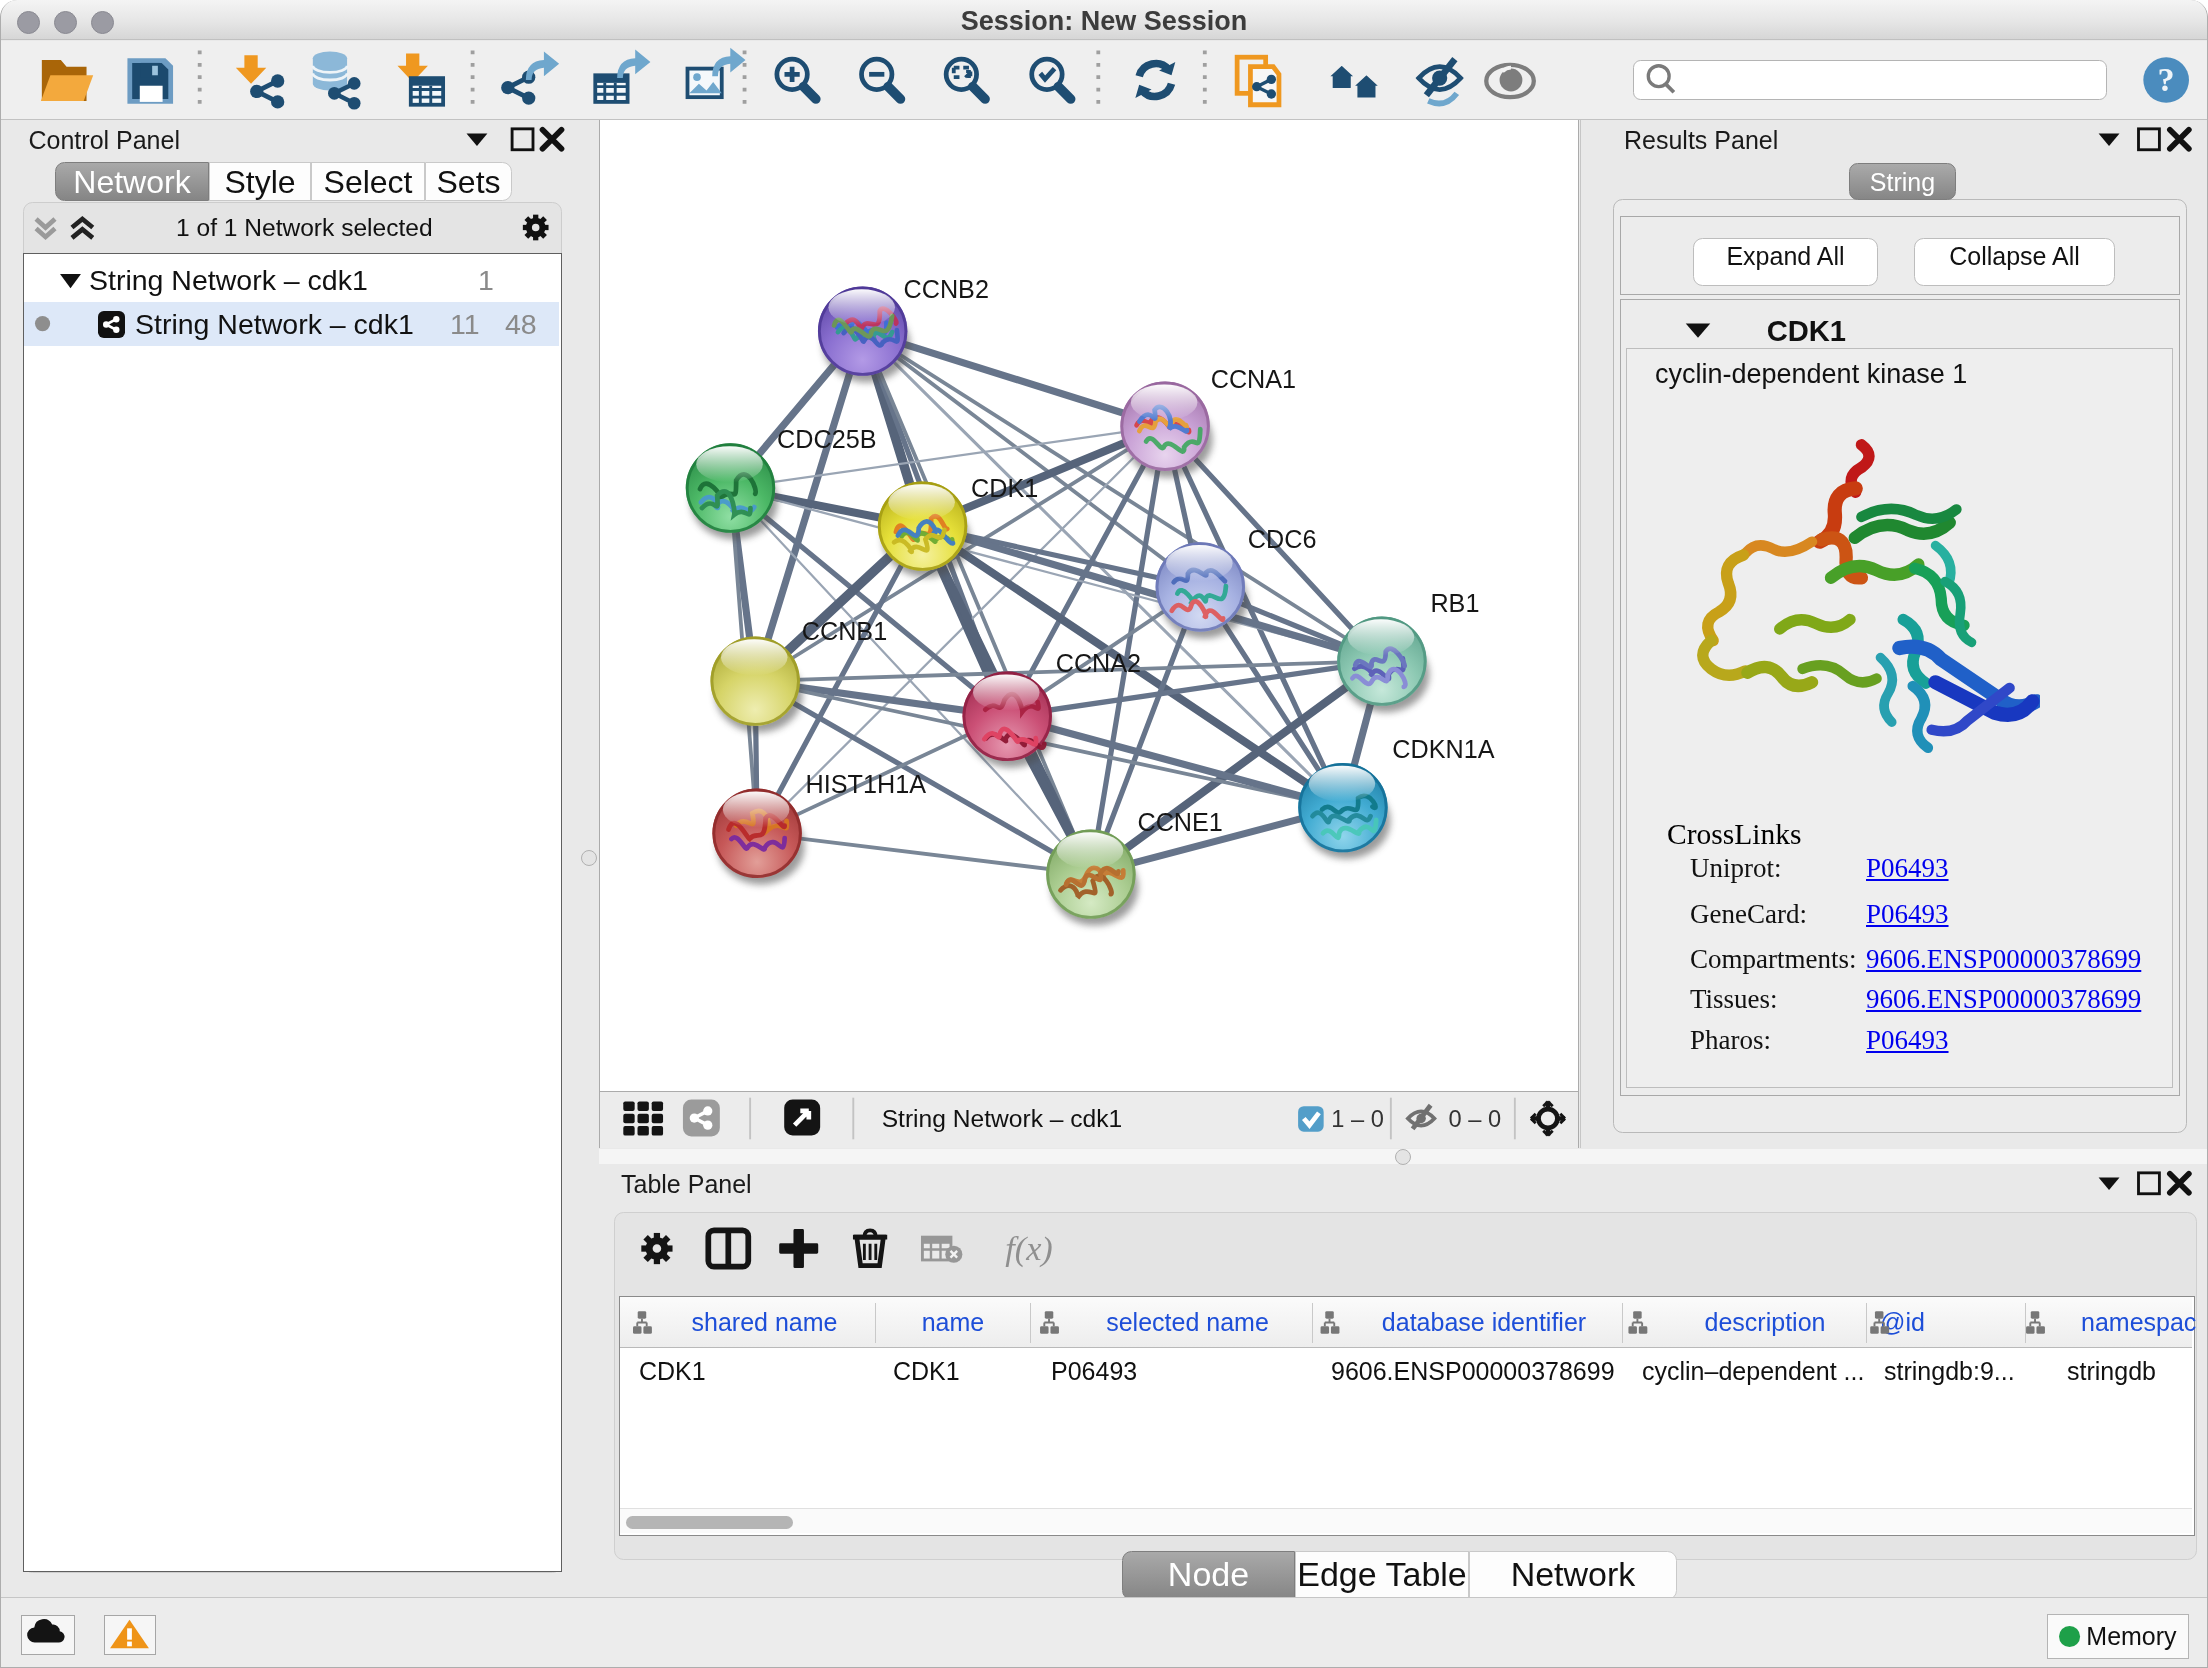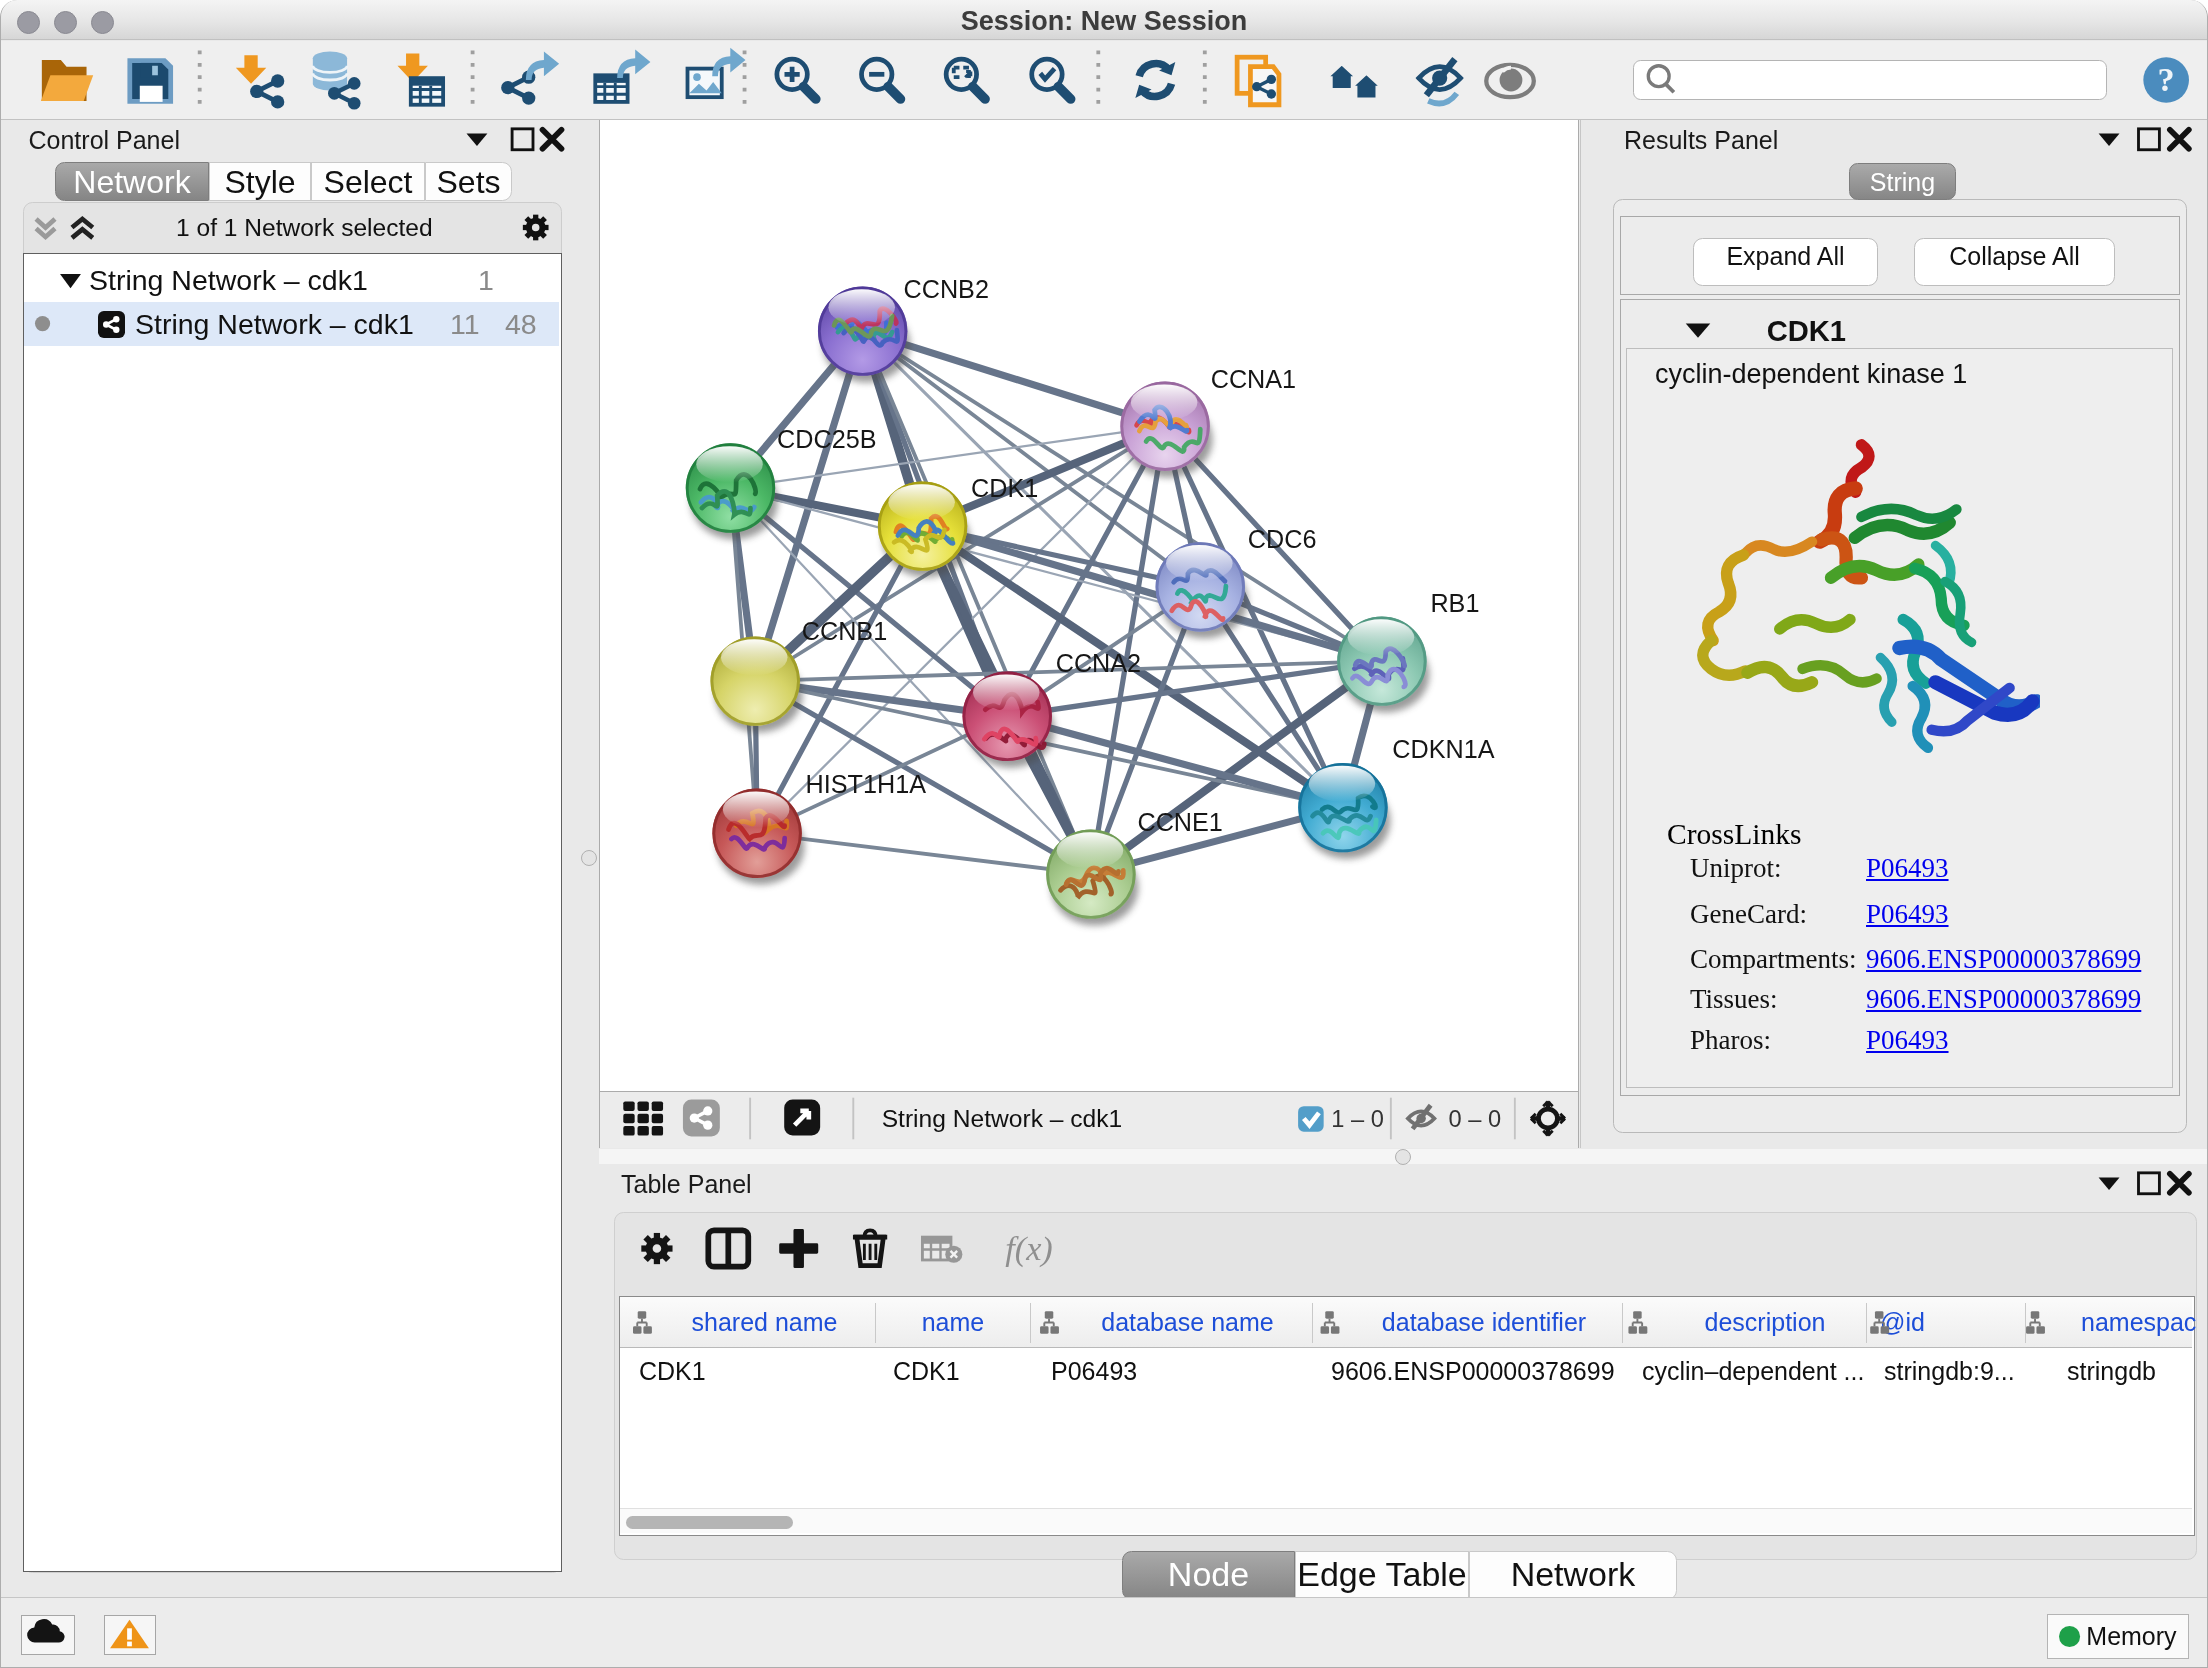--- a/index.html
+++ b/index.html
@@ -696,21 +696,21 @@
 <div id="tbl" class="abs">
   <div id="thead" class="abs"></div>
   <div class="thsep" style="left:255px;"></div>
   <div class="thsep" style="left:410px;"></div>
   <div class="thsep" style="left:692px;"></div>
   <div class="thsep" style="left:1002px;"></div>
   <div class="thsep" style="left:1246px;"></div>
   <div class="thsep" style="left:1405px;"></div>
   <div class="th" style="left:34px;width:221px;">shared name</div>
   <div class="th" style="left:256px;width:154px;">name</div>
-  <div class="th" style="left:443px;width:249px;">database name</div>
+  <div class="th" style="left:443px;width:249px;">selected name</div>
   <div class="th" style="left:725px;width:278px;">database identifier</div>
   <div class="th" style="left:1035px;width:220px;">description</div>
   <div class="th" style="left:1216px;width:133px;">@id</div>
   <div class="th" style="left:1461px;width:115px;text-align:left;">namespac</div>
   <svg class="abs" style="left:0;top:0;" width="1522" height="51" viewBox="0 0 1600 54">
   <g fill="#777">
           <g transform="translate(22,27)">
             <rect x="-9" y="-12" width="9" height="8" rx="1.5"></rect>
             <rect x="-14" y="4" width="9" height="8" rx="1.5"></rect>
             <rect x="-3" y="4" width="9" height="8" rx="1.5"></rect>

